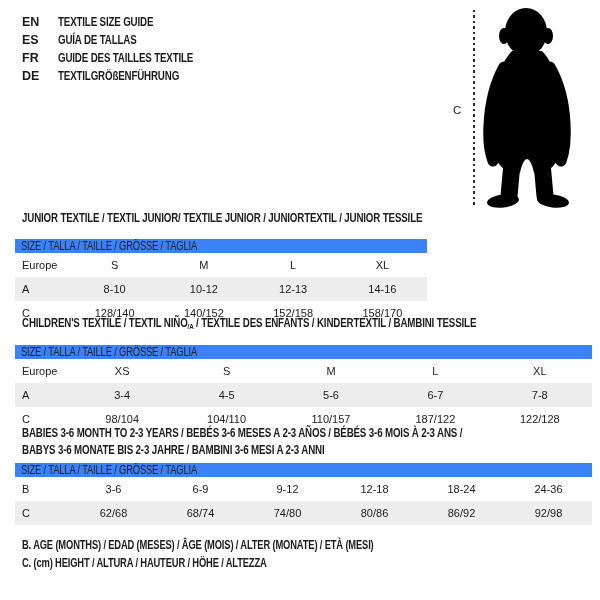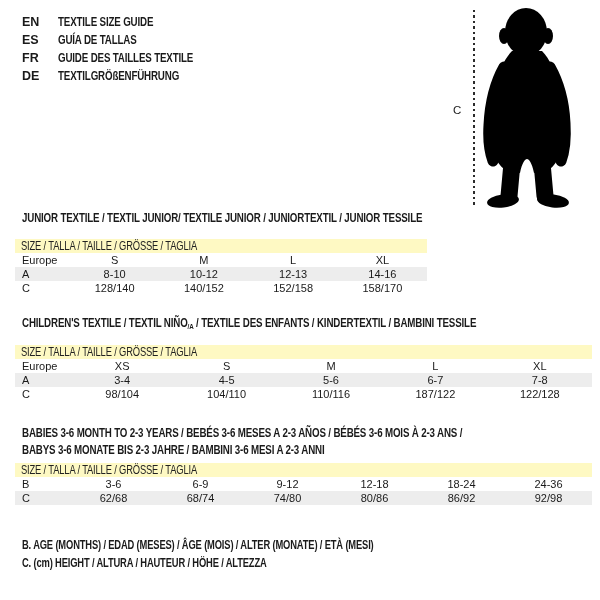--- a/index.html
+++ b/index.html
@@ -21,23 +21,23 @@
   .c-label{position:absolute;left:453px;top:104px;font-size:11.5px;}
   .baby{position:absolute;left:482px;top:5px;}
 
   
   .sec-title{position:absolute;left:22px;font-weight:bold;font-size:12.5px;white-space:nowrap;}
   .sub{font-size:8px;vertical-align:-2px;}
 
   
   .tblwrap{position:absolute;left:15px;}
   table{border-collapse:collapse;table-layout:fixed;width:100%;font-size:11px;}
-  .size-bar{height:14px;line-height:14px;background:#fef9c3;color:#222;
+  .size-bar{height:14px;line-height:14px;background:#3b82f6;color:#222;
     font-size:12px;padding-left:6px;overflow:hidden;}
-  td{height:14px;text-align:center;padding:0;overflow:hidden;}
+  td{height:24px;text-align:center;padding:0;overflow:hidden;}
   td:first-child{text-align:left;padding-left:7px;}
   tr.alt{background:#ededed;}
 
   
   .notes{position:absolute;left:22px;top:536px;font-weight:bold;font-size:12px;}
   .notes div{height:18px;line-height:18px;}
 </style>
 </head>
 <body>
 
@@ -150,21 +150,21 @@
       <td>3-4</td>
       <td>4-5</td>
       <td>5-6</td>
       <td>6-7</td>
       <td>7-8</td>
     </tr>
     <tr>
       <td>C</td>
       <td>98/104</td>
       <td>104/110</td>
-      <td>110/116</td>
+      <td>110/157</td>
       <td>187/122</td>
       <td>122/128</td>
     </tr>
   </tbody>
     </table>
 </div>
 
 <div class="sec-title" style="top:425px;">
   <div style="height:17px;line-height:17px;"><span class="cnd">BABIES 3-6 MONTH TO 2-3 YEARS / BEBÉS 3-6 MESES A 2-3 AÑOS / BÉBÉS 3-6 MOIS À 2-3 ANS /</span></div>
   <div style="height:17px;line-height:17px;"><span class="cnd">BABYS 3-6 MONATE BIS 2-3 JAHRE / BAMBINI 3-6 MESI A 2-3 ANNI</span></div>

